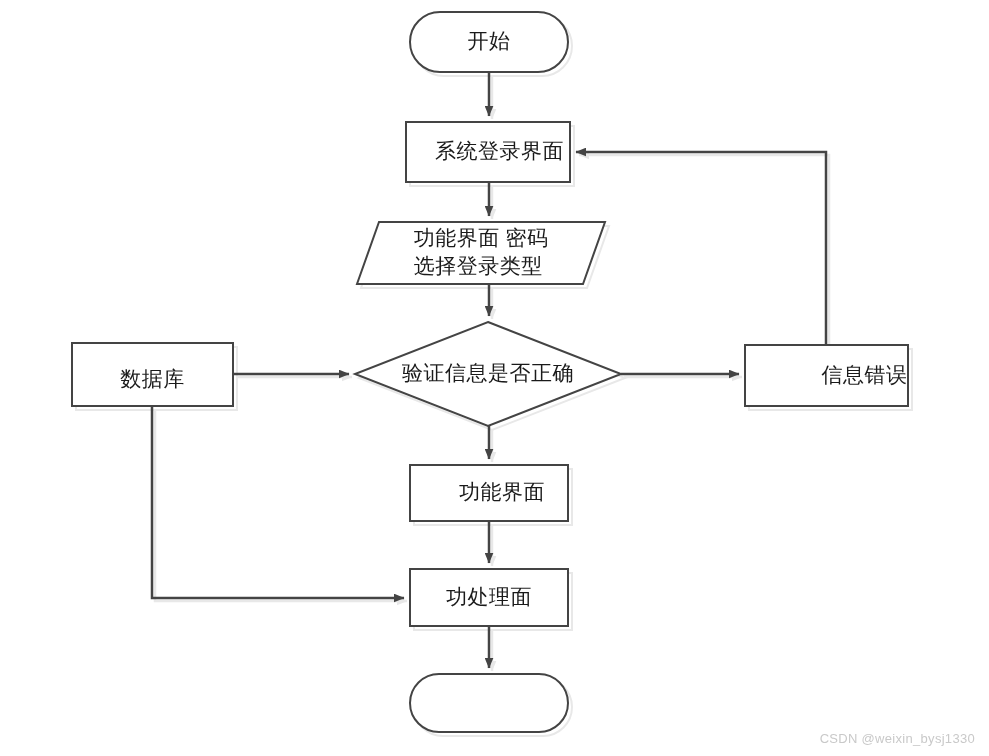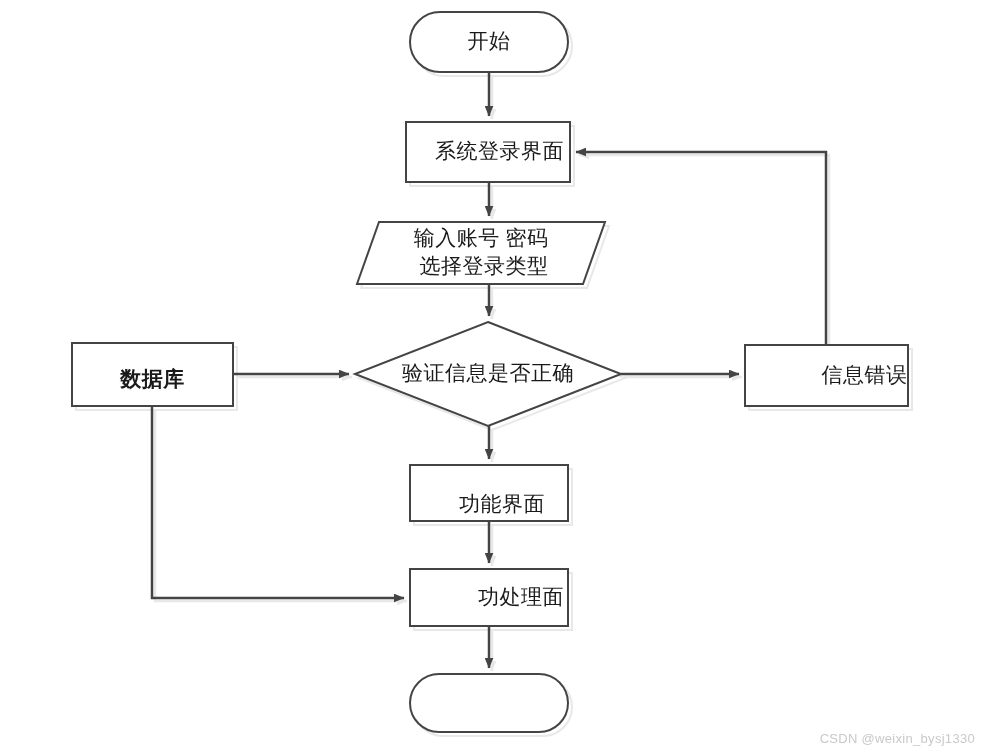--- a/index.html
+++ b/index.html
@@ -23,21 +23,21 @@
     left: 0;
     top: 0;
     width: 989px;
     height: 756px;
   }
   .node-label {
     position: absolute;
     display: flex;
     align-items: center;
     justify-content: center;
-    text-align: right;
+    text-align: left;
     color: #1a1a1a;
     font-size: 21px;
     line-height: 1.32;
     white-space: pre-line;
     pointer-events: none;
     letter-spacing: 0.5px;
   }
   .watermark {
     position: absolute;
     right: 14px;
@@ -111,29 +111,29 @@
       <rect x="410" y="465" width="158" height="56"></rect>
       <rect x="410" y="569" width="158" height="57"></rect>
       <rect x="410" y="674" width="158" height="58" rx="29" ry="29"></rect>
     </g>
   </svg>
 
   <div class="node-label" style="left:410px; top:12px; width:158px; height:60px;">开始</div>
 
   <div class="node-label" style="left:406px; top:122px; width:187px; height:60px;">系统登录界面</div>
 
-  <div class="node-label" style="left:357px; top:222px; width:248px; height:62px;">输入账号 密码
+  <div class="node-label" style="left:357px; top:222px; width:248px; height:62px;">功能界面 密码
 选择登录类型</div>
 
   <div class="node-label" style="left:355px; top:322px; width:266px; height:104px;">验证信息是否正确</div>
 
-  <div class="node-label" style="left:72px; top:343px; width:161px; height:73px;font-weight:bold;">数据库</div>
+  <div class="node-label" style="left:72px; top:343px; width:161px; height:73px;">数据库</div>
 
   <div class="node-label" style="left:783px; top:345px; width:163px; height:61px;">信息错误</div>
 
-  <div class="node-label" style="left:410px; top:465px; width:184px; height:56px;margin-top:12px;">功能界面</div>
+  <div class="node-label" style="left:410px; top:465px; width:184px; height:56px;">功能界面</div>
 
-  <div class="node-label" style="left:410px; top:569px; width:158px; height:57px;padding-left:32px;">功处理面</div>
+  <div class="node-label" style="left:410px; top:569px; width:158px; height:57px;">功处理面</div>
 
 
   <div class="watermark">CSDN @weixin_bysj1330</div>
 
 </div>
 
 </body></html>

